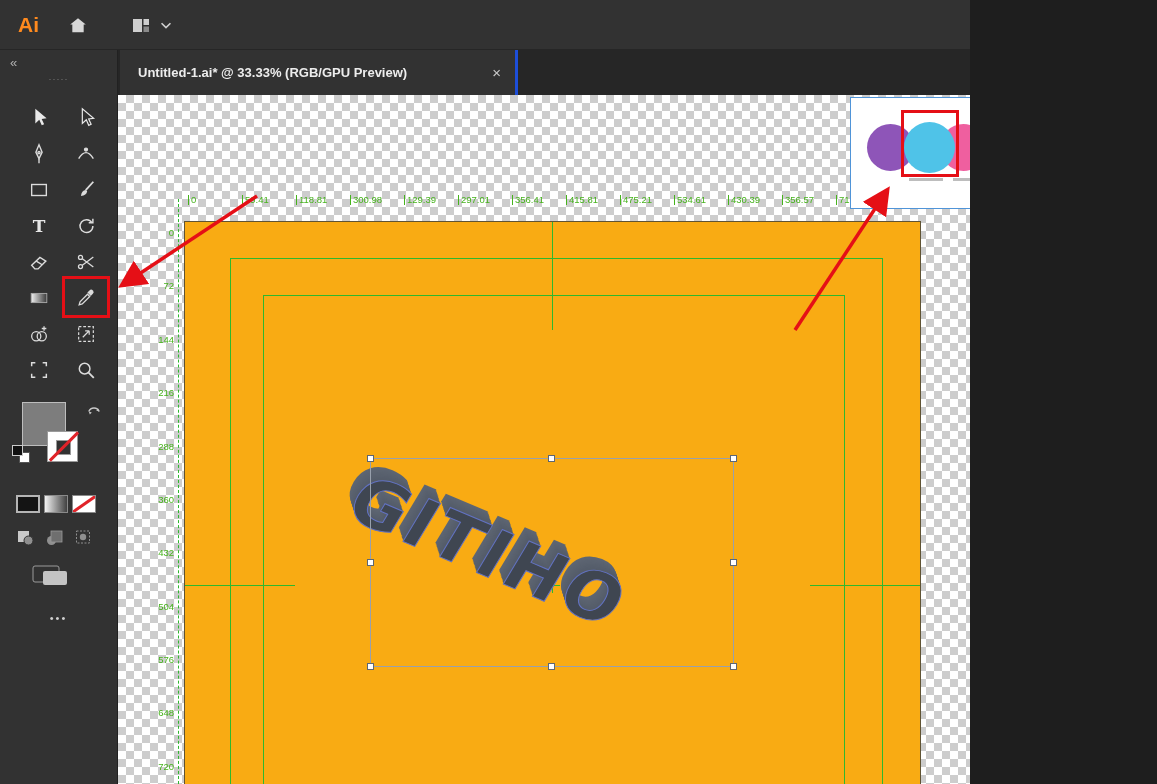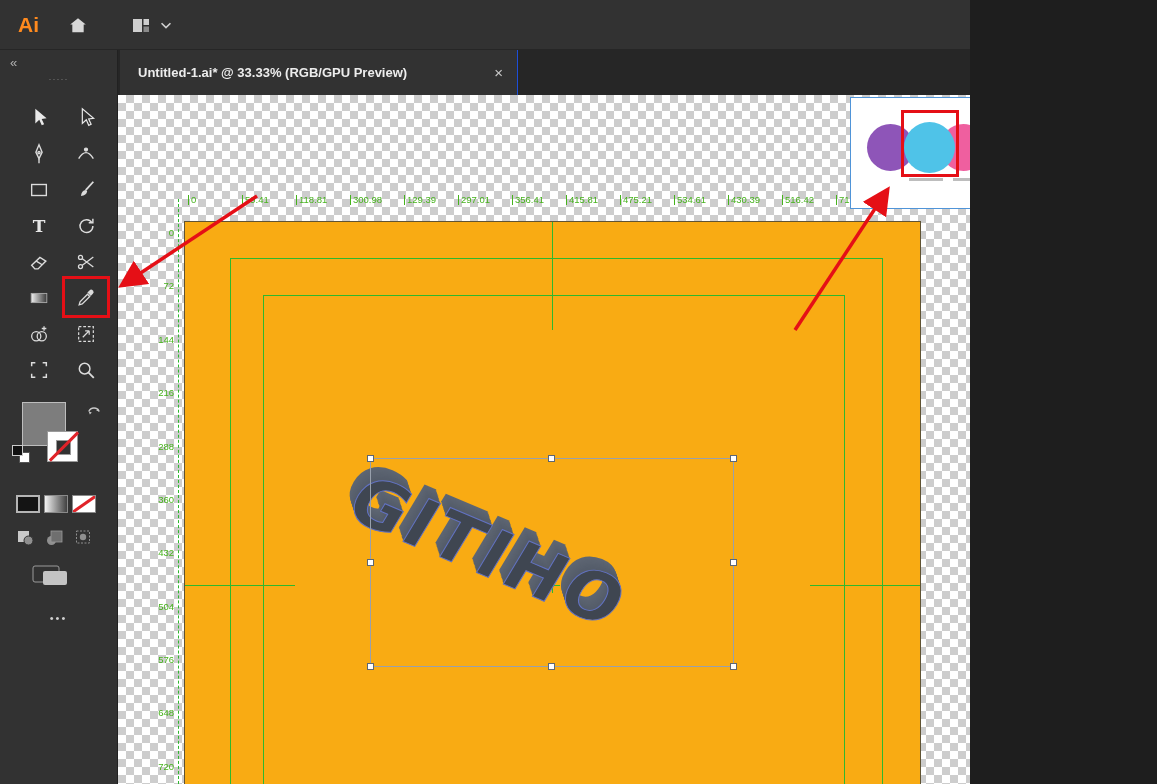--- a/index.html
+++ b/index.html
@@ -8,21 +8,21 @@
   
   .menubar{position:absolute;left:0;top:0;width:1157px;height:50px;background:#323232;border-bottom:1px solid #262626;box-sizing:border-box;display:flex;align-items:center;}
   .logo{color:#ff8a1e;font-weight:bold;font-size:21px;margin-left:18px;}
   .home{margin-left:28px;display:flex;align-items:center;}
   .menus{display:flex;gap:27px;margin-left:50px;color:#e3e3e3;font-size:15.5px;}
   .menu-item{white-space:nowrap;cursor:default;}
   .workspace{margin-left:42px;display:flex;align-items:center;gap:7px;}
 
   
   .tabbar{position:absolute;left:118px;top:50px;width:1039px;height:45px;background:#262626;}
-  .tab{position:absolute;left:2px;top:0;width:398px;height:45px;background:#323232;display:flex;align-items:center;padding:0 14px 0 18px;box-sizing:border-box;color:#ededed;font-size:13px;font-weight:bold;border-right:1px solid #1d4ed8;}
+  .tab{position:absolute;left:2px;top:0;width:398px;height:45px;background:#323232;display:flex;align-items:center;padding:0 14px 0 18px;box-sizing:border-box;color:#ededed;font-size:13px;font-weight:bold;border-right:3px solid #1d4ed8;}
   .tab-title{flex:1;}
   .tab-close{color:#c9c9c9;font-size:15px;font-weight:normal;margin-left:8px;}
 
   
   .toolbar{position:absolute;left:0;top:50px;width:118px;height:734px;background:#323232;border-right:1px solid #212121;box-sizing:border-box;}
   .collapse{position:absolute;left:10px;top:5px;color:#b0b0b0;font-size:13px;}
   .grip{position:absolute;left:0;right:0;top:24px;text-align:center;color:#7d7d7d;font-size:9px;letter-spacing:1px;}
   .tool{position:absolute;width:26px;height:26px;display:flex;align-items:center;justify-content:center;}
   .tglyph{color:#e6e6e6;font-size:17px;font-weight:bold;font-family:"DejaVu Serif",serif;}
   .fillswatch{position:absolute;left:22px;top:352px;width:44px;height:44px;background:#7d7d7d;border:1px solid #bdbdbd;box-sizing:border-box;}
@@ -300,21 +300,21 @@
     <span class="rlabel-top" style="left:124px">59.41</span>
     <span class="rlabel-top" style="left:178px">118.81</span>
     <span class="rlabel-top" style="left:232px">300.98</span>
     <span class="rlabel-top" style="left:286px">129.39</span>
     <span class="rlabel-top" style="left:340px">297.01</span>
     <span class="rlabel-top" style="left:394px">356.41</span>
     <span class="rlabel-top" style="left:448px">415.81</span>
     <span class="rlabel-top" style="left:502px">475.21</span>
     <span class="rlabel-top" style="left:556px">534.61</span>
     <span class="rlabel-top" style="left:610px">430.39</span>
-    <span class="rlabel-top" style="left:664px">516.42</span>
+    <span class="rlabel-top" style="left:664px">356.57</span>
     <span class="rlabel-top" style="left:718px">712.81</span>
     <span class="rlabel-top" style="left:772px">772.21</span>
 
     <span class="rlabel-left" style="top:133px">0</span>
     <span class="rlabel-left" style="top:186px">72</span>
     <span class="rlabel-left" style="top:240px">144</span>
     <span class="rlabel-left" style="top:293px">216</span>
     <span class="rlabel-left" style="top:347px">288</span>
     <span class="rlabel-left" style="top:400px">360</span>
     <span class="rlabel-left" style="top:453px">432</span>

